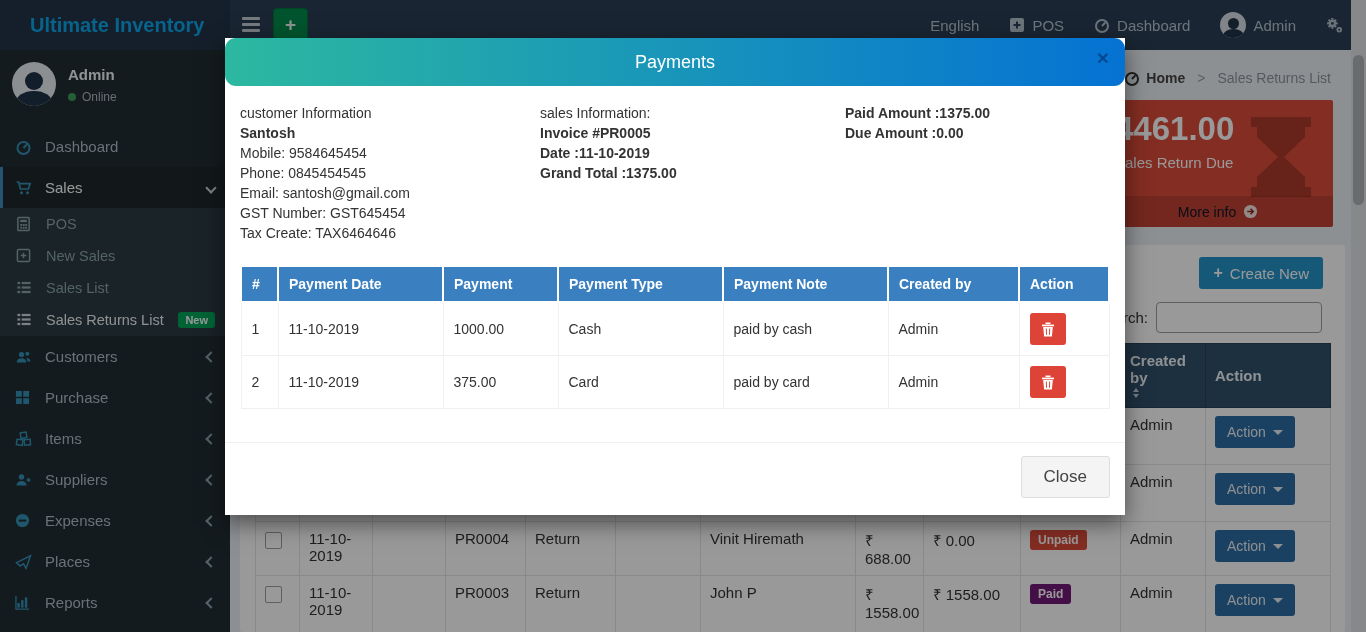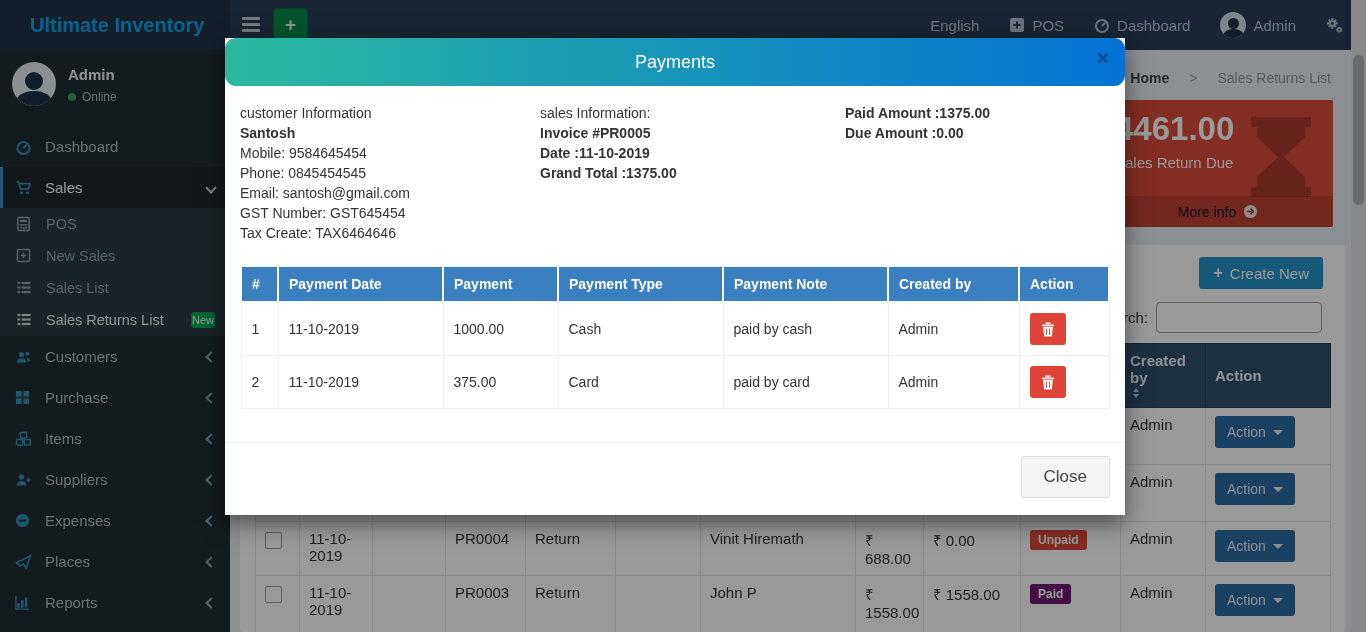--- a/index.html
+++ b/index.html
@@ -39,26 +39,26 @@
   .menu-item .mi { width:20px; height:16px; color:#3492b8; flex:none; }
   .menu-item.active-parent { background:#1e282c; border-left:3px solid #3c8dbc; padding-left:12px; color:#fff; }
   .submenu { background:#2c3b41; }
   .submenu .menu-item { padding:8px 15px 8px 16px; font-size:14.5px; color:#8aa4af; }
   .submenu .menu-item .mi { color:#8aa4af; }
   .submenu .menu-item.active-sub { color:#eef2f4; }
   .submenu .menu-item.active-sub .mi { color:#cfd8dd; }
   .chev { margin-left:auto; width:8px; height:8px; border-right:2px solid #8aa4af; border-bottom:2px solid #8aa4af; flex:none; }
   .chev-left { transform:rotate(135deg); }
   .chev-down { transform:rotate(45deg); border-color:#cfd8dd; }
-  .badge-new { margin-left:auto; background:#00a65a; color:#fff; font-size:11px; font-weight:normal;
-               padding:2px 1px; border-radius:3px; }
+  .badge-new { margin-left:auto; background:#00a65a; color:#fff; font-size:11px; font-weight:bold;
+               padding:2px 7px; border-radius:3px; }
 
   
   .content { position:absolute; left:230px; top:50px; width:1121px; height:582px; background:#ecf0f5; }
-  .breadcrumb { position:absolute; top:20px; right:20px; display:flex; align-items:center; gap:20px;
+  .breadcrumb { position:absolute; top:20px; right:20px; display:flex; align-items:center; gap:12px;
                 font-size:14px; color:#444; }
   .breadcrumb .home { display:flex; align-items:center; gap:6px; font-weight:bold; cursor:pointer; }
   .crumb-sep { color:#9aa0a6; }
   .crumb-current { color:#8d949b; }
 
   .small-box { position:absolute; left:873px; top:50px; width:230px; height:127px; background:#dd4b39;
                border-radius:2px; color:#fff; overflow:hidden; }
   .small-box .value { font-size:33px; font-weight:bold; padding:10px 10px 0 12px; }
   .small-box .label { font-size:15px; padding:6px 10px 0 12px; }
   .small-box .big-icon { position:absolute; right:12px; top:14px; width:80px; height:86px; color:rgba(0,0,0,0.22); }

